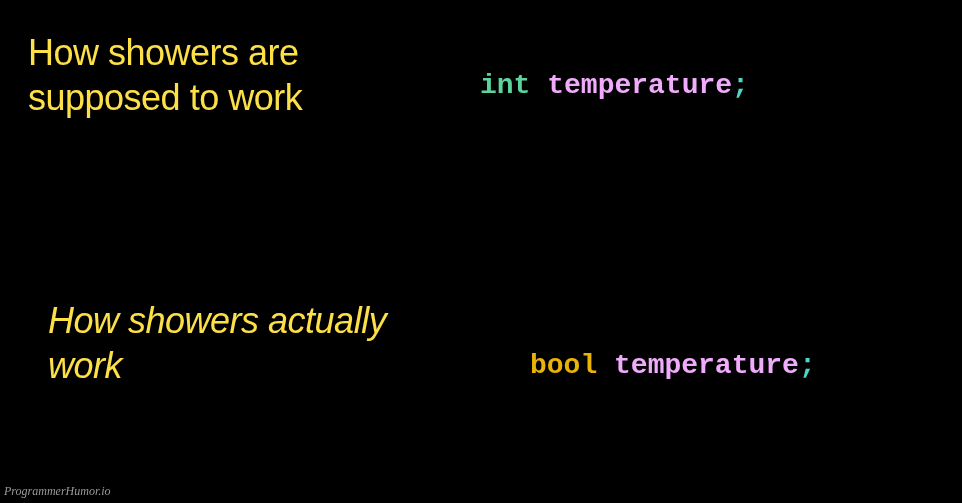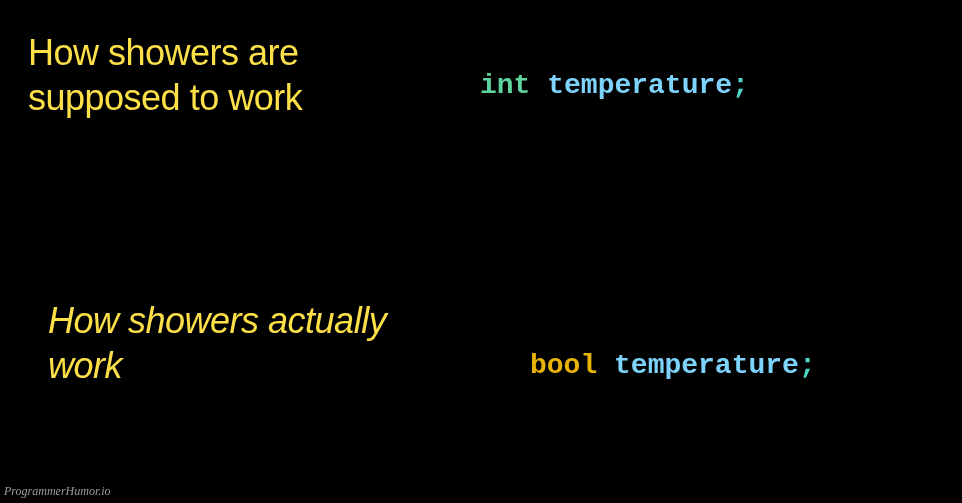--- a/index.html
+++ b/index.html
@@ -33,21 +33,21 @@
       font-weight: 600;
       white-space: pre;
     }
     .keyword-int {
       color: #5dd39e;
     }
     .keyword-bool {
       color: #eab308;
     }
     .identifier {
-      color: #7dd3fc;
+      color: #f0abfc;
     }
     .semicolon {
       color: #4fd6c8;
     }
     .top-caption {
       left: 28px;
       top: 30px;
       width: 420px;
     }
     .top-code {

